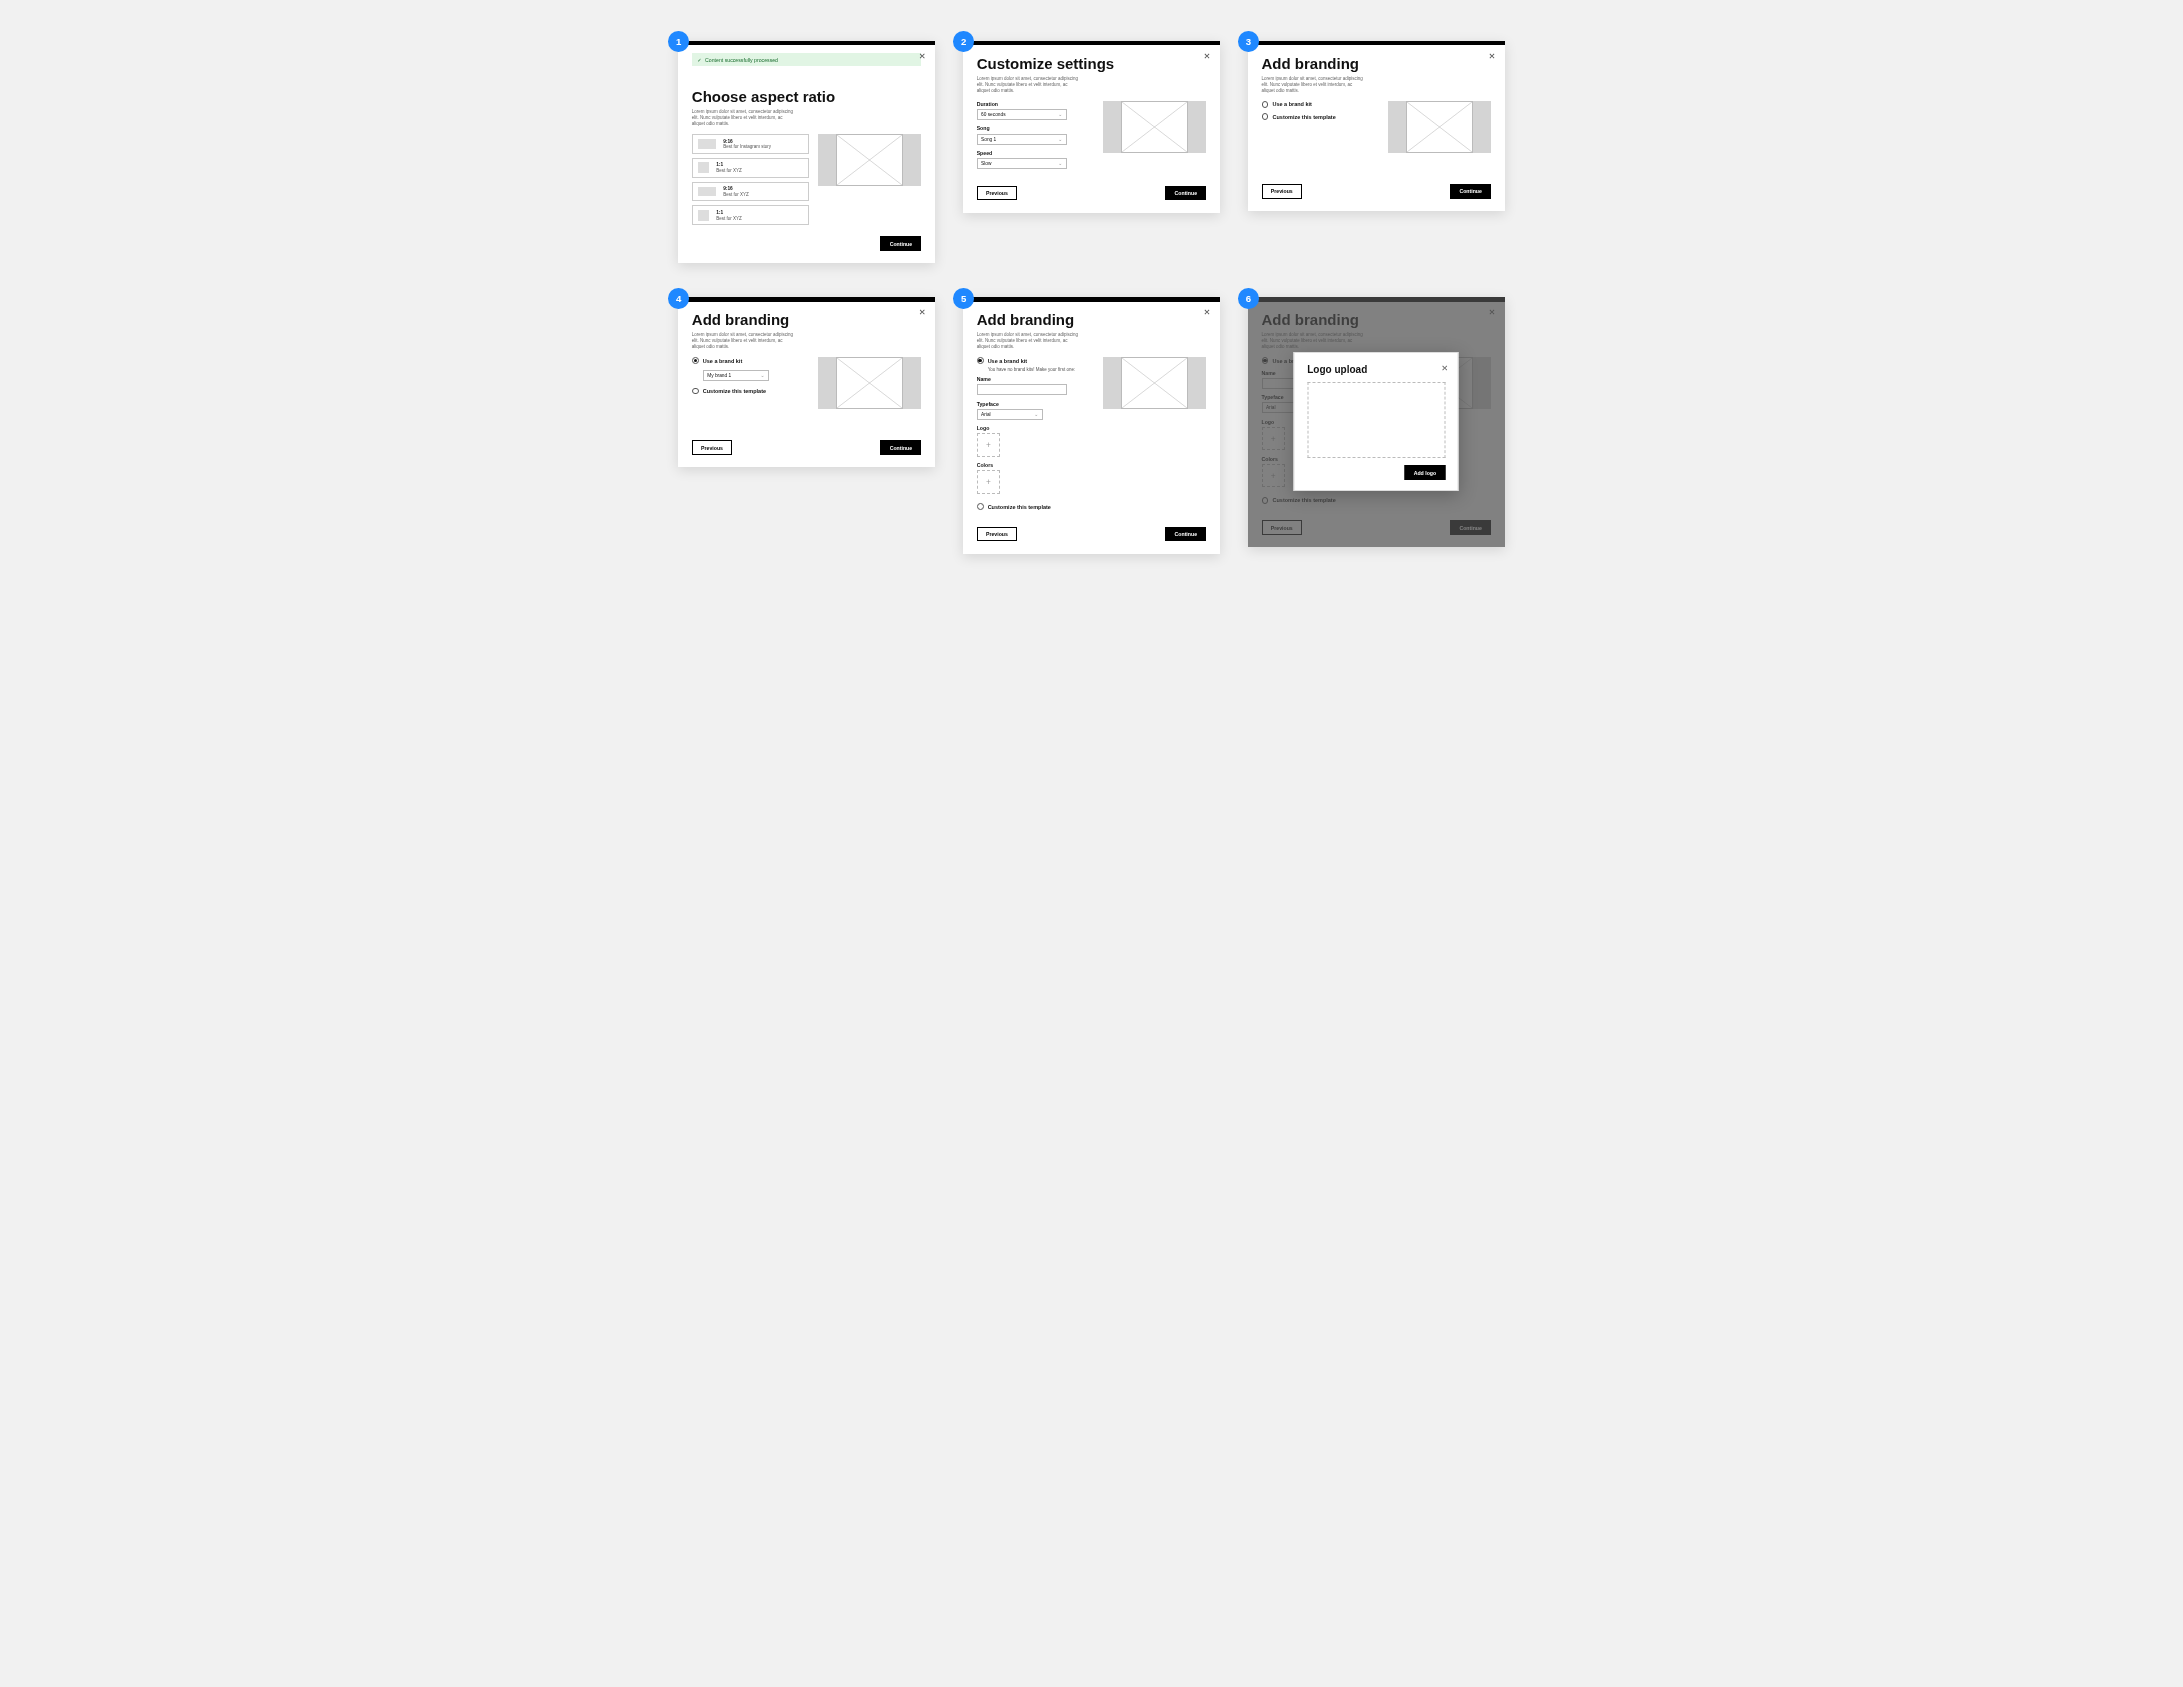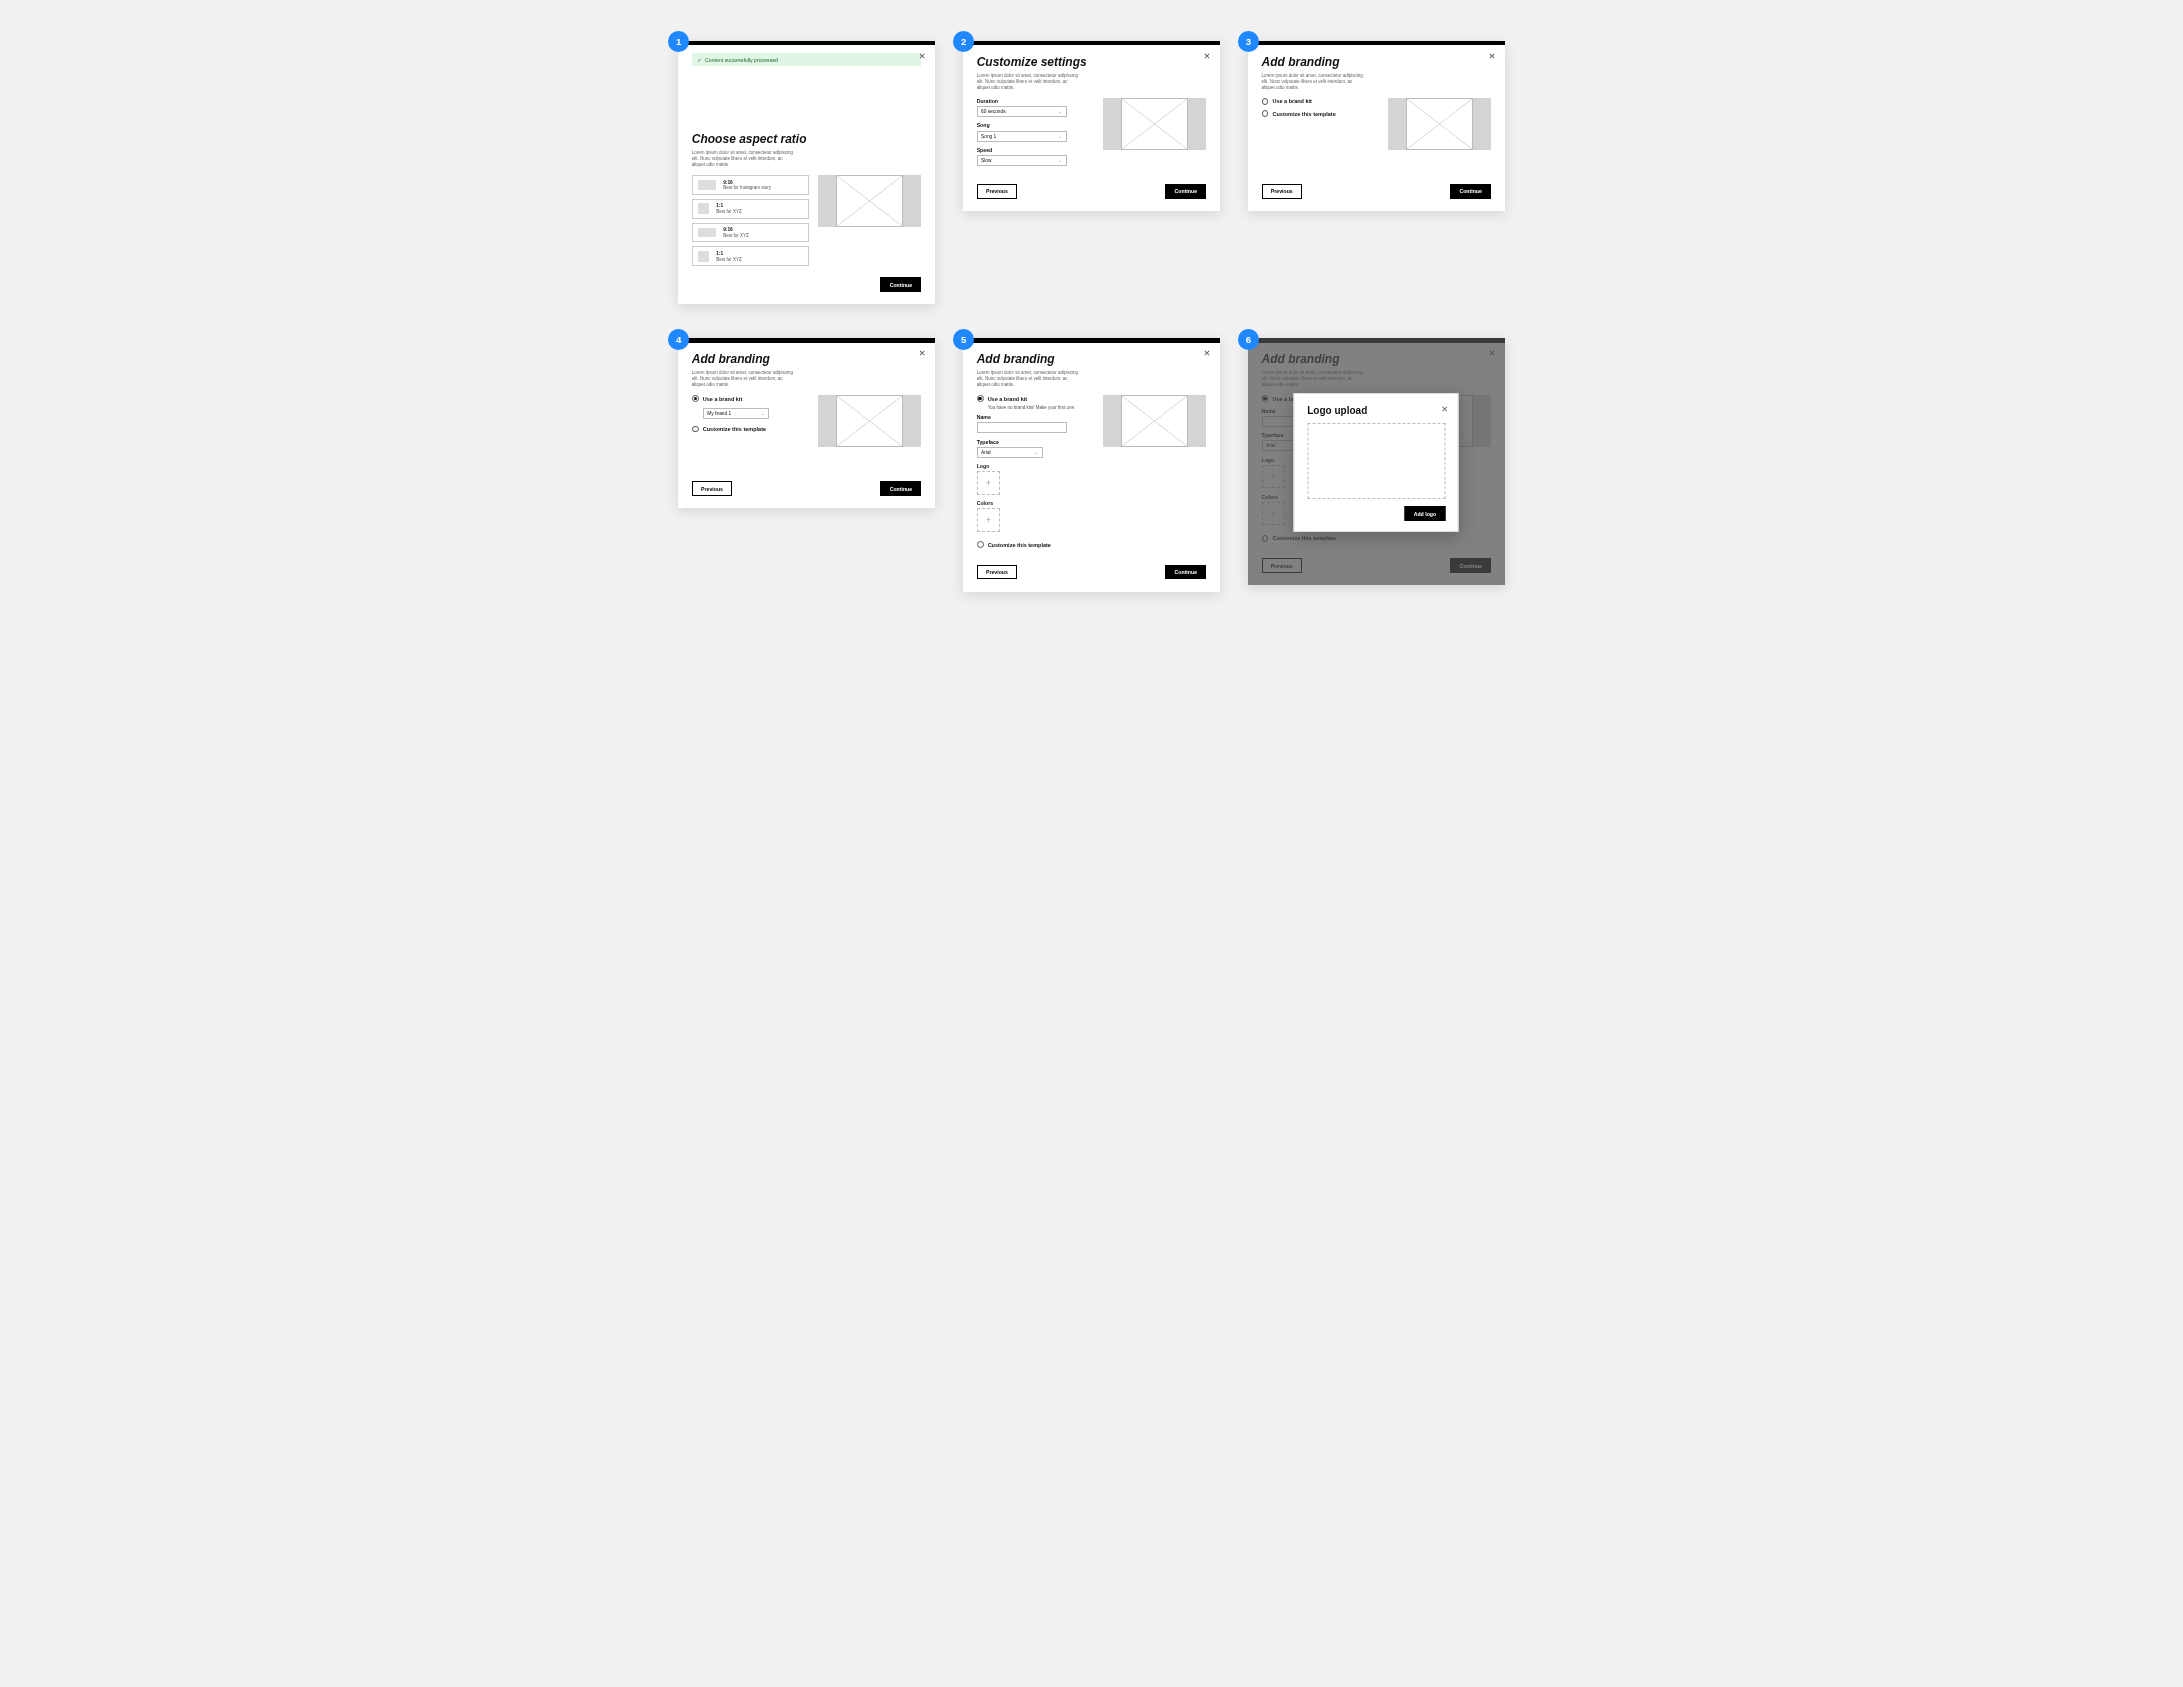--- a/index.html
+++ b/index.html
@@ -67,26 +67,25 @@
     align-items: center;
     gap: 3.4px;
   }
   .alert .check { color:#1a6d2e; }
   .panel-body {
     padding: 9.6px 13.8px 12.4px 13.8px;
     flex: 1;
     display: flex;
     flex-direction: column;
   }
-  .panel-body.nopad-top { padding-top: 22px; margin-top: 44px; }
+  .panel-body.nopad-top { padding-top: 22px; }
   h2.title {
-    font-size: 12px;
+    font-size: 15px;
     font-weight: 800;
     margin-bottom: 4.1px;
-    font-style: italic;
   }
   .sub {
     font-size: 4.5px;
     color: #666;
     line-height: 1.35;
     max-width: 103px;
     margin-bottom: 6.9px;
   }
   .cols {
     display: flex;

